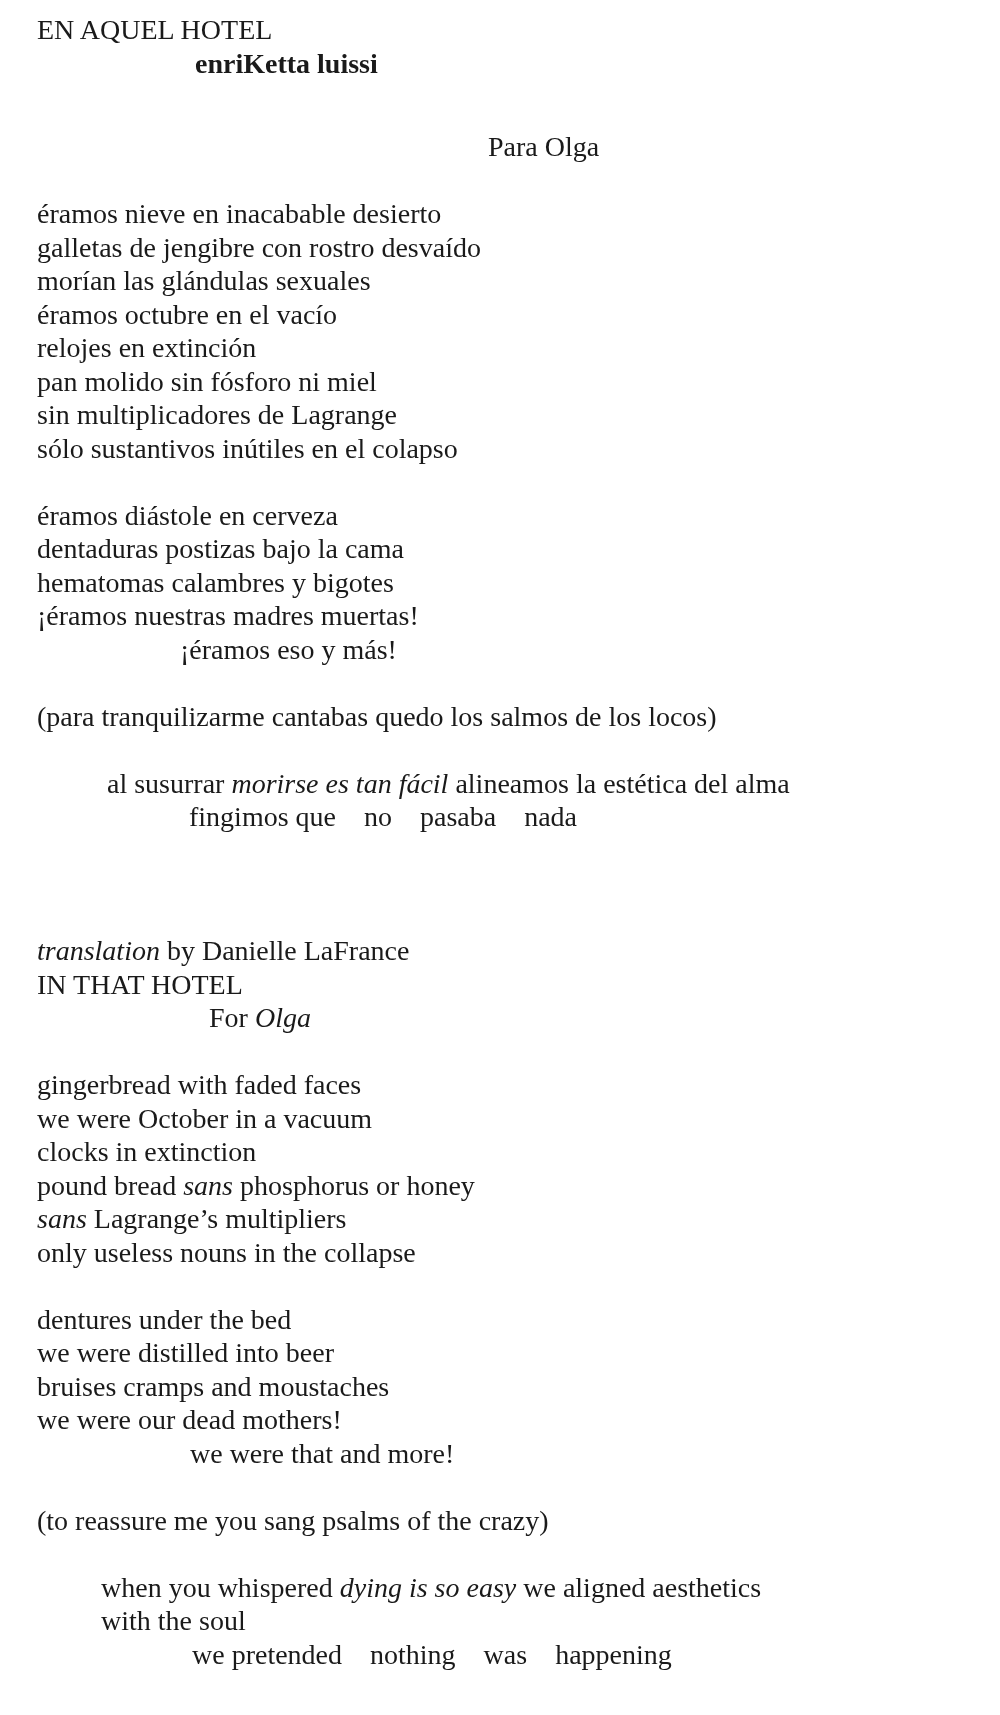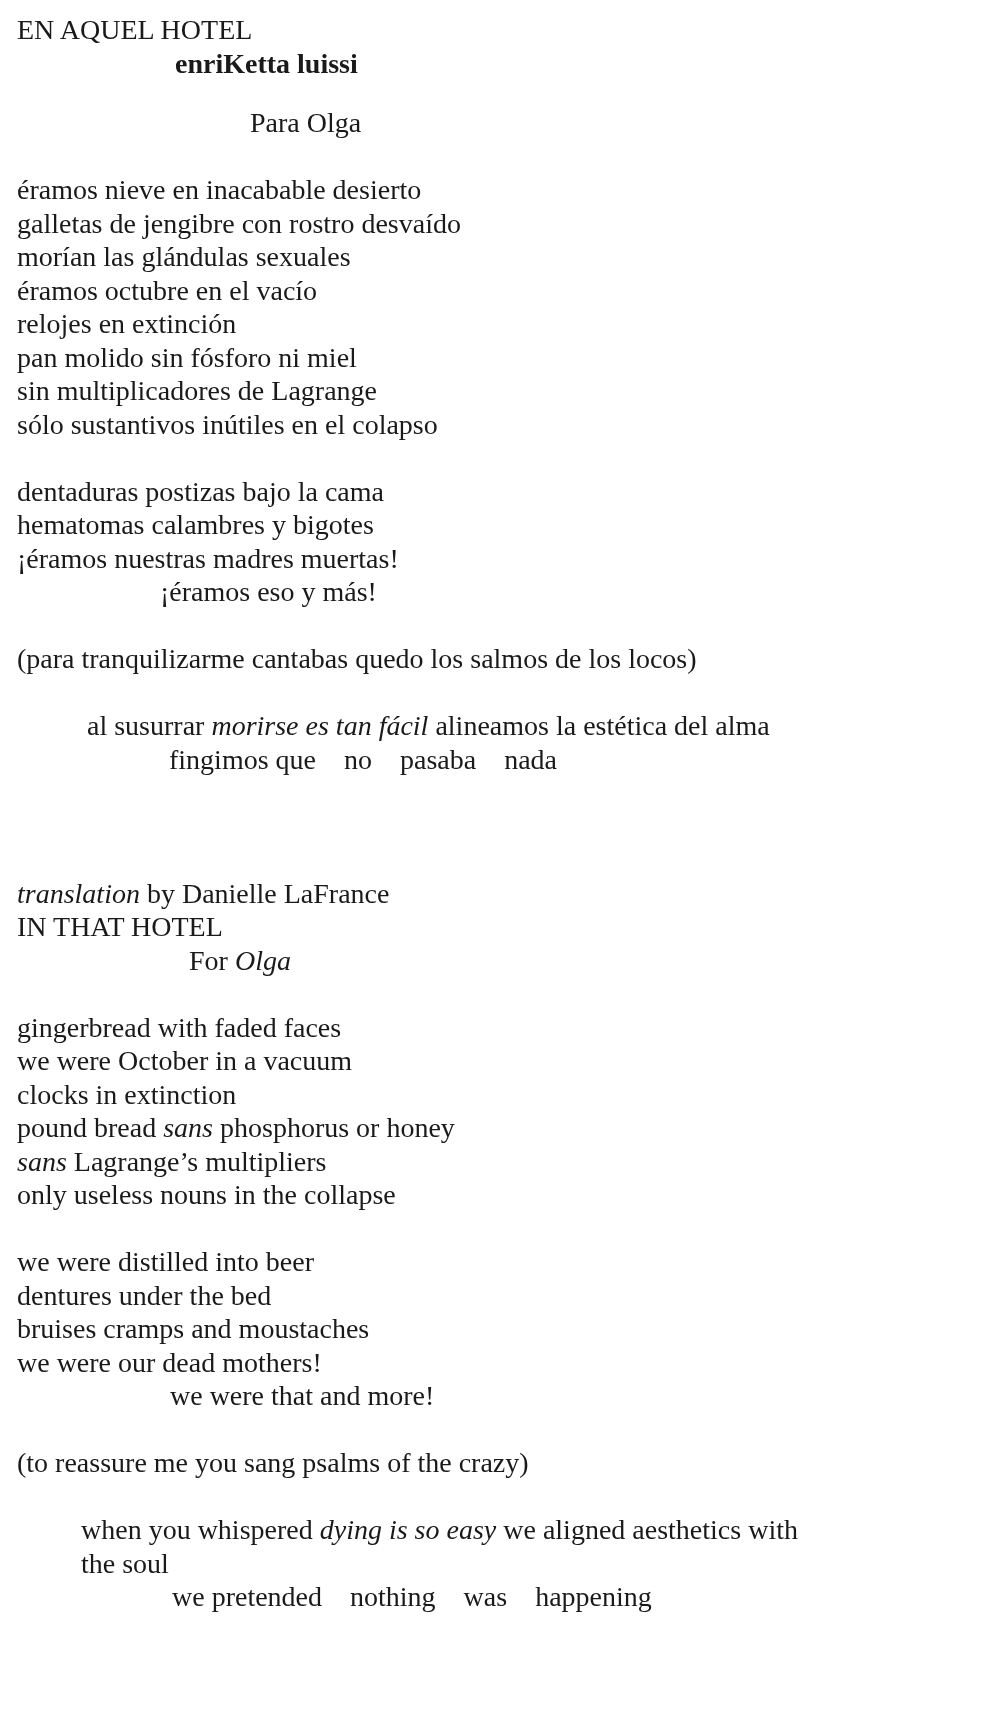--- a/index.html
+++ b/index.html
@@ -14,54 +14,55 @@
   }
   .page {
     position: relative;
     width: 827px;
     height: 1715px;
     background: var(--paper);
     color: var(--ink);
     font-family: "Liberation Serif", "DejaVu Serif", serif;
     font-size: var(--fs);
     line-height: var(--lh);
-    padding: 13px 10px 0 17px;
+    padding: 13px 10px 0 37px;
     overflow: hidden;
   }
   .block { }
   .line {
     white-space: pre-wrap;
     min-height: var(--lh);
   }
   .line span { white-space: pre-wrap; }
   .italic { font-style: italic; }
   .bold { font-weight: 700; }
 </style>
 </head>
 <body>
 
 <main class="page" style="background: rgb(255, 255, 255); color: rgb(26, 26, 26);">
     <div class="block">
       <div class="line"><span>EN AQUEL HOTEL</span></div>
       <div class="line" style="padding-left: 158px;"><span class="bold">enriKetta luissi</span></div>
     </div>
-    <div class="block" style="margin-top: 26px;">
+    <div class="block" style="margin-top: 50px; text-align: center;">
       <div class="line" style="padding-left: 233px;"><span>Para Olga</span></div>
     </div>
     <div class="block" style="margin-top: 33.5px;">
       <div class="line"><span>éramos nieve en inacabable desierto</span></div>
       <div class="line"><span>galletas de jengibre con rostro desvaído</span></div>
       <div class="line"><span>morían las glándulas sexuales</span></div>
       <div class="line"><span>éramos octubre en el vacío</span></div>
       <div class="line"><span>relojes en extinción</span></div>
       <div class="line"><span>pan molido sin fósforo ni miel</span></div>
       <div class="line"><span>sin multiplicadores de Lagrange</span></div>
       <div class="line"><span>sólo sustantivos inútiles en el colapso</span></div>
     </div>
     <div class="block" style="margin-top: 33.5px;">
+      <div class="line"><span>éramos diástole en cerveza</span></div>
       <div class="line"><span>dentaduras postizas bajo la cama</span></div>
       <div class="line"><span>hematomas calambres y bigotes</span></div>
       <div class="line"><span>¡éramos nuestras madres muertas!</span></div>
       <div class="line" style="padding-left: 143px;"><span>¡éramos eso y más!</span></div>
     </div>
     <div class="block" style="margin-top: 33.5px;">
       <div class="line"><span>(para tranquilizarme cantabas quedo los salmos de los locos)</span></div>
     </div>
     <div class="block" style="margin-top: 33.5px;">
       <div class="line" style="padding-left: 70px;"><span>al susurrar </span><span class="italic">morirse es tan fácil</span><span> alineamos la estética del alma</span></div>
@@ -74,22 +75,22 @@
     </div>
     <div class="block" style="margin-top: 33.5px;">
       <div class="line"><span>gingerbread with faded faces</span></div>
       <div class="line"><span>we were October in a vacuum</span></div>
       <div class="line"><span>clocks in extinction</span></div>
       <div class="line"><span>pound bread </span><span class="italic">sans</span><span> phosphorus or honey</span></div>
       <div class="line"><span class="italic">sans</span><span> Lagrange’s multipliers</span></div>
       <div class="line"><span>only useless nouns in the collapse</span></div>
     </div>
     <div class="block" style="margin-top: 33.5px;">
+      <div class="line"><span>dentures under the bed</span></div>
       <div class="line"><span>we were distilled into beer</span></div>
-      <div class="line"><span>dentures under the bed</span></div>
       <div class="line"><span>bruises cramps and moustaches</span></div>
       <div class="line"><span>we were our dead mothers!</span></div>
       <div class="line" style="padding-left: 153px;"><span>we were that and more!</span></div>
     </div>
     <div class="block" style="margin-top: 33.5px;">
       <div class="line"><span>(to reassure me you sang psalms of the crazy)</span></div>
     </div>
     <div class="block" style="margin-top: 33.5px;">
       <div class="line" style="padding-left: 64px;"><span>when you whispered </span><span class="italic">dying is so easy</span><span> we aligned aesthetics with the soul</span></div>
       <div class="line" style="padding-left: 155px;"><span>we pretended    nothing    was    happening</span></div>

